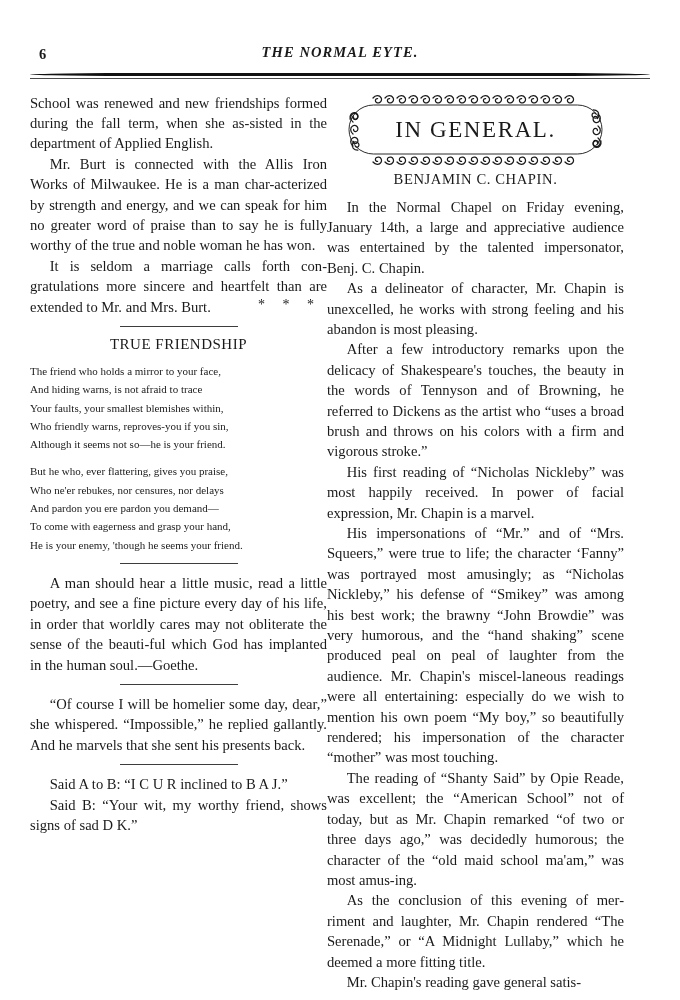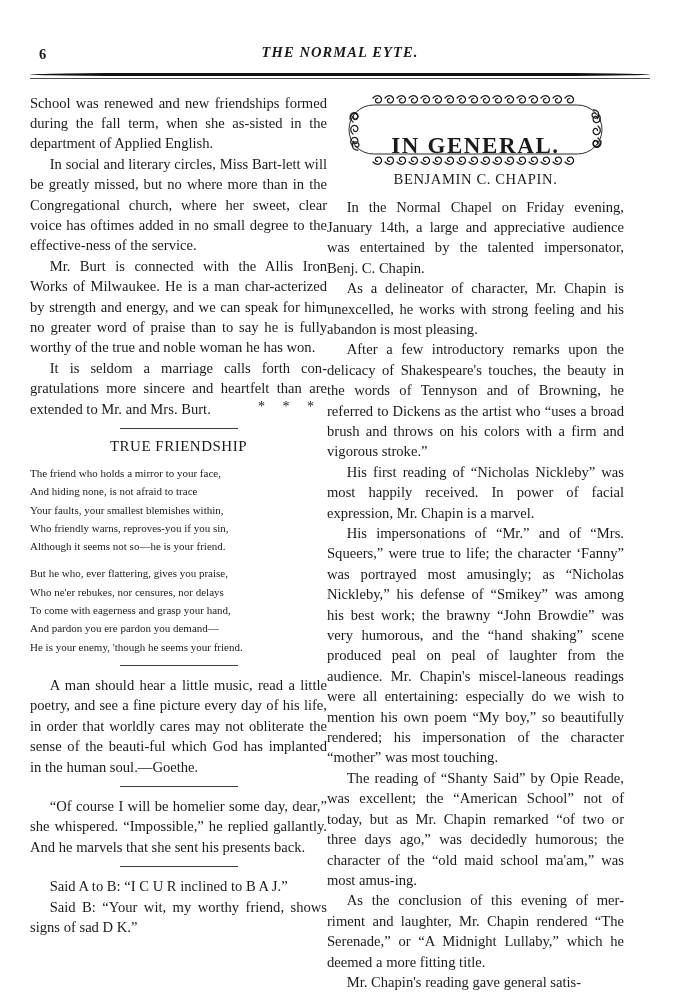--- a/index.html
+++ b/index.html
@@ -124,28 +124,28 @@
     margin: 0 auto 4px auto;
   }
   .ornament-wrap svg {
     position: absolute;
     left: 0;
     top: 0;
   }
   .ornament-label {
     position: absolute;
     left: 0;
-    top: 16px;
+    top: 0;
     width: 297px;
     height: 74px;
     display: flex;
     align-items: center;
     justify-content: center;
     font-size: 23px;
-    font-weight: bold;
+    font-weight: normal;
     letter-spacing: 1.6px;
   }
 
   .byline {
     text-align: center;
     font-size: 14.6px;
     letter-spacing: 0.6px;
     margin: 2px 0 9px 0;
   }
 </style>
@@ -159,41 +159,40 @@
     <div class="running-title">THE NORMAL EYTE.</div>
   </div>
   <div class="head-rule"></div>
   <div class="head-rule-thin"></div>
 
   <div class="columns">
 
     <div class="col">
 
       <p class="body noindent">School was renewed and new friendships formed during the fall term, when she as-sisted in the department of Applied English.</p>
-      <p class="body">In social and literary circles, Miss Bart-lett will be greatly missed, but no where more than in the Congregational church, where her sweet, clear voice has oftimes added in no small degree to the effective-ness of the service.</p>
       <p class="body">Mr. Burt is connected with the Allis Iron Works of Milwaukee. He is a man char-acterized by strength and energy, and we can speak for him no greater word of praise than to say he is fully worthy of the true and noble woman he has won.</p>
       <p class="body">It is seldom a marriage calls forth con-gratulations more sincere and heartfelt than are extended to Mr. and Mrs. Burt.</p>
       <div class="asterisks">* * *</div>
 
       <div class="divider"></div>
 
       <div class="poem-title">TRUE FRIENDSHIP</div>
 
       <div class="stanza">
         <div class="verse">The friend who holds a mirror to your face,</div>
-        <div class="verse">And hiding none, is not afraid to trace</div>
+        <div class="verse">And hiding warns, is not afraid to trace</div>
         <div class="verse">Your faults, your smallest blemishes within,</div>
         <div class="verse">Who friendly warns, reproves-you if you sin,</div>
         <div class="verse">Although it seems not so—he is your friend.</div>
       </div>
       <div class="stanza">
         <div class="verse">But he who, ever flattering, gives you praise,</div>
         <div class="verse">Who ne'er rebukes, nor censures, nor delays</div>
+        <div class="verse">And pardon you ere pardon you demand—</div>
         <div class="verse">To come with eagerness and grasp your hand,</div>
-        <div class="verse">And pardon you ere pardon you demand—</div>
         <div class="verse">He is your enemy, 'though he seems your friend.</div>
       </div>
 
       <div class="divider"></div>
 
       <p class="body">A man should hear a little music, read a little poetry, and see a fine picture every day of his life, in order that worldly cares may not obliterate the sense of the beauti-ful which God has implanted in the human soul.—Goethe.</p>
 
       <div class="divider"></div>
 
       <p class="body">“Of course I will be homelier some day, dear,” she whispered. “Impossible,” he replied gallantly. And he marvels that she sent his presents back.</p>

